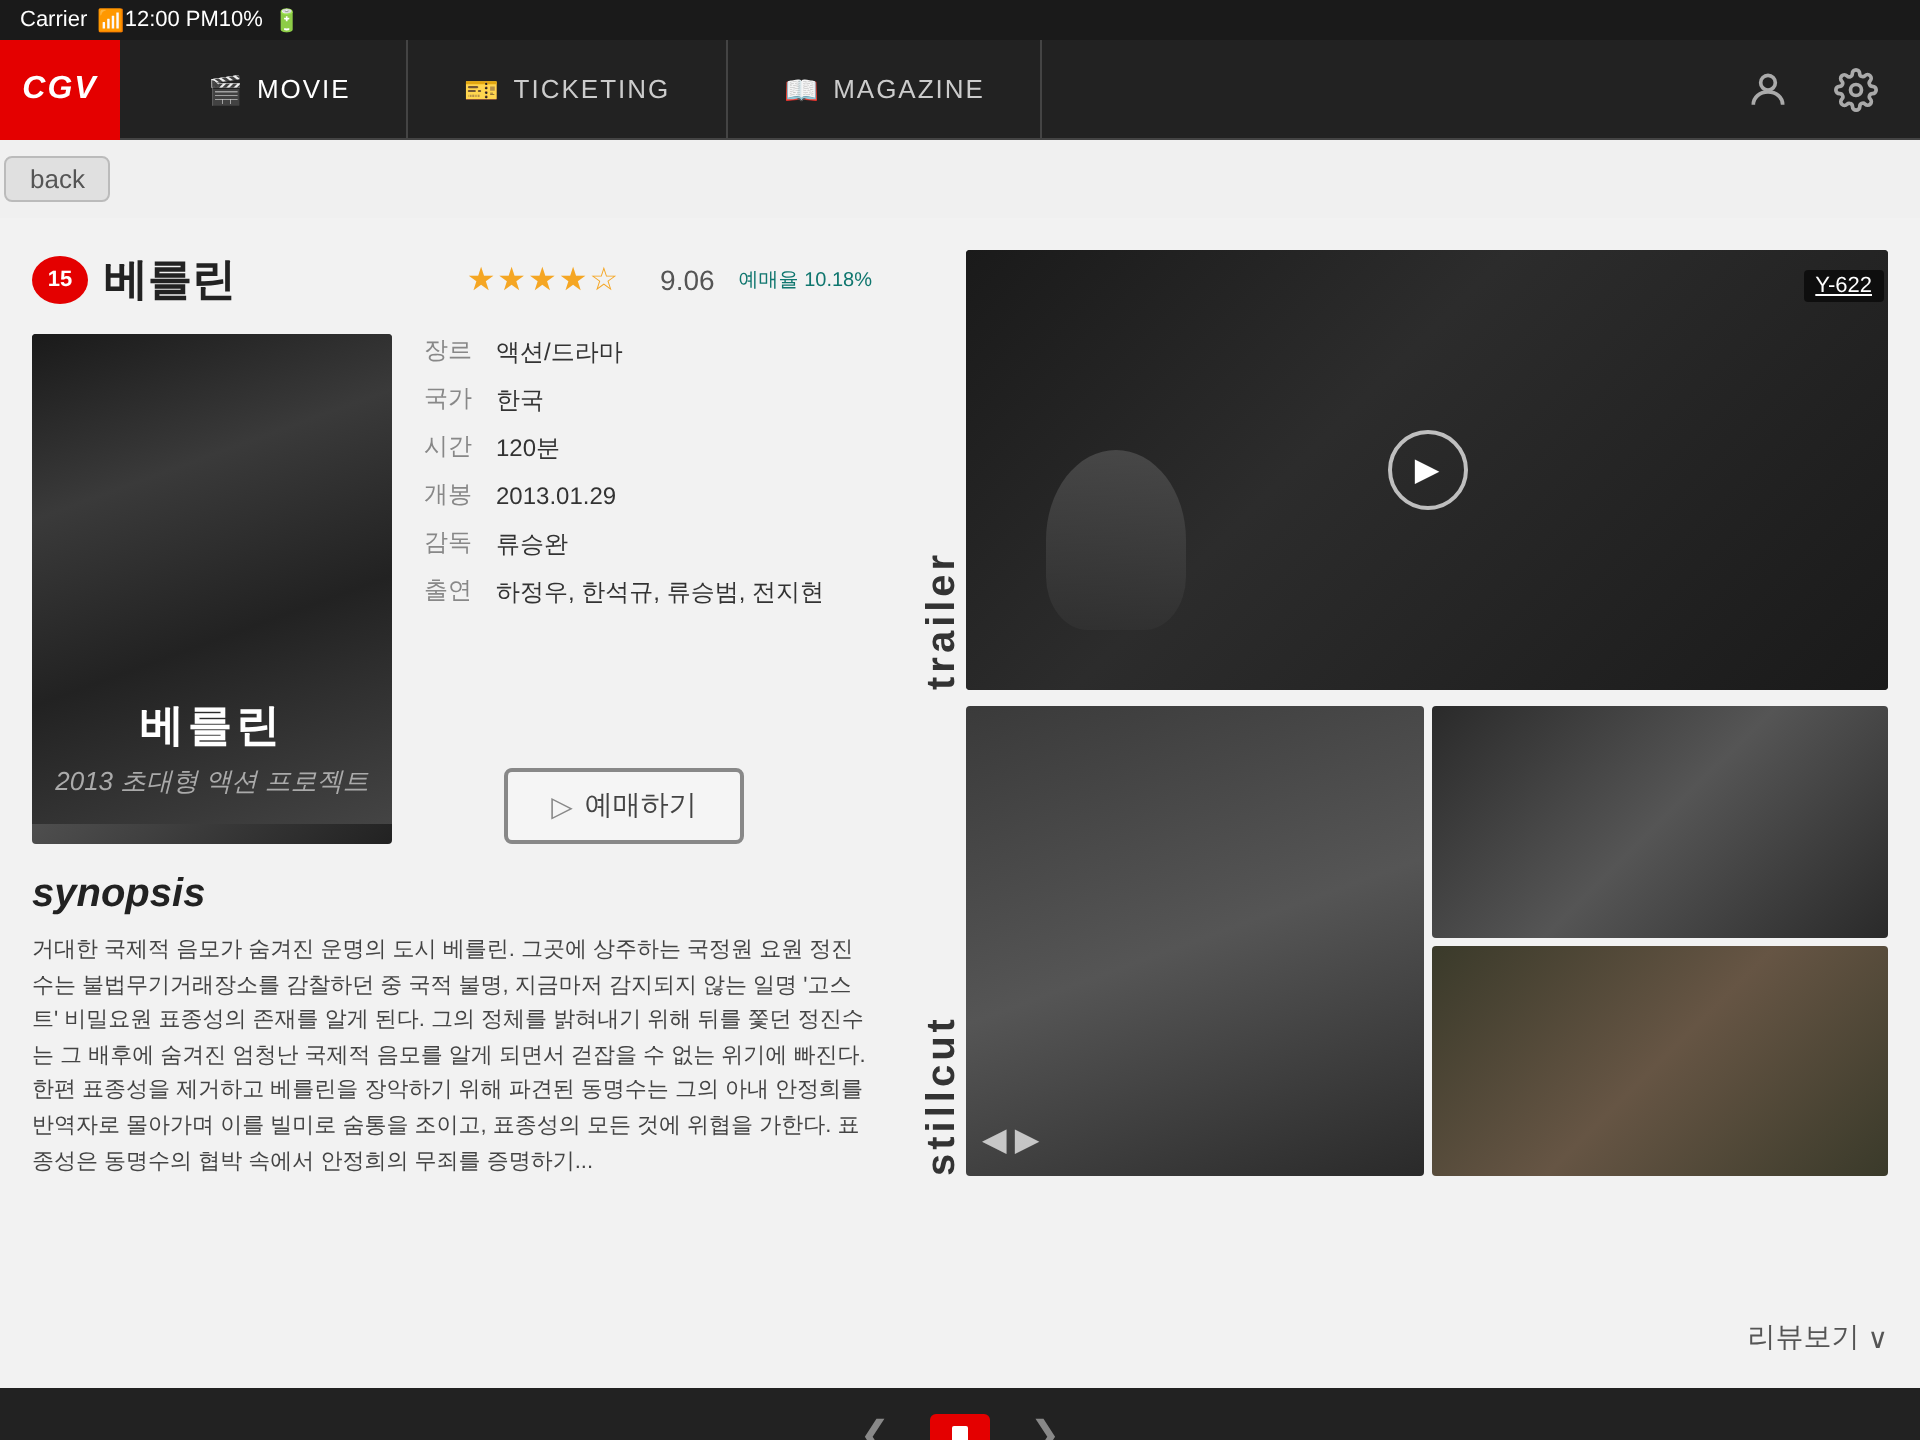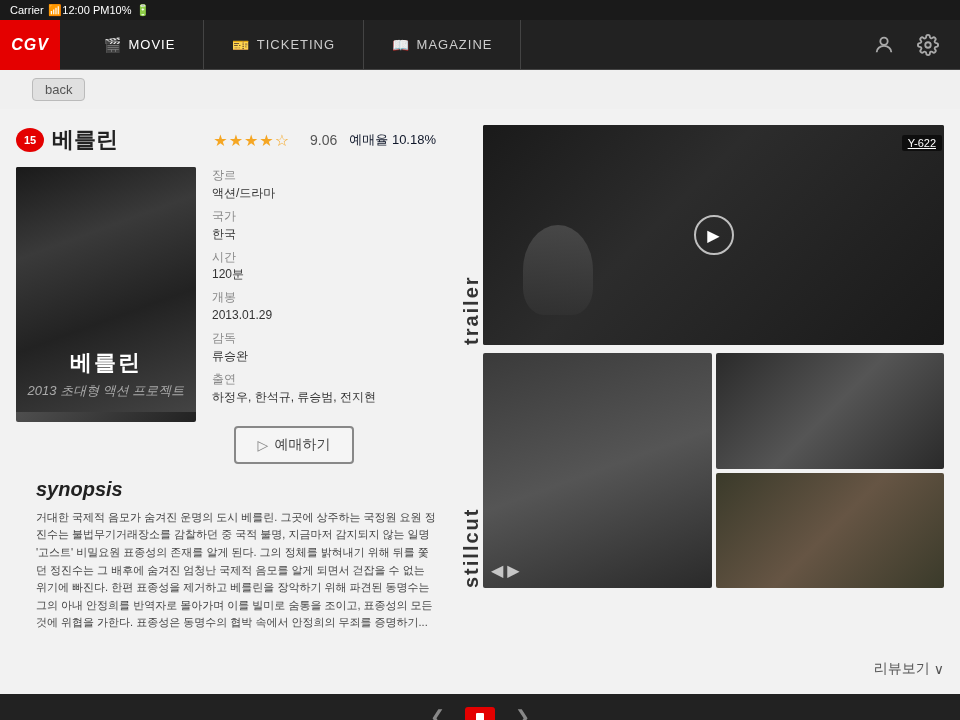--- a/index.html
+++ b/index.html
@@ -74,21 +74,21 @@
       align-items: center;
       justify-content: center;
       color: #aaa;
       font-size: 18px;
       cursor: pointer;
     }
 
     
     .back-btn-wrap {
       background: #f0f0f0;
-      padding: 8px 32px;
+      padding: 8px 2px;
     }
     .back-btn {
       display: inline-flex;
       align-items: center;
       background: #e0e0e0;
       border: 1px solid #bbb;
       border-radius: 4px;
       padding: 3px 12px;
       font-size: 13px;
       color: #555;
@@ -139,21 +139,21 @@
       font-weight: bold;
       color: #222;
     }
     .rating-wrap {
       display: flex;
       align-items: center;
       gap: 4px;
     }
     .stars { color: #f5a623; font-size: 16px; letter-spacing: 1px; }
     .rating-score { font-size: 14px; color: #555; margin-left: 16px; }
-    .reservation-rate { font-size: 13px; color: #0f172a; margin-left: 8px; }
+    .reservation-rate { font-size: 10px; color: #0f766e; margin-left: 8px; }
 
     
     .movie-detail-area {
       display: flex;
       gap: 16px;
       margin-bottom: 14px;
     }
     .movie-poster {
       width: 180px;
       height: 255px;
@@ -175,21 +175,20 @@
     }
     .movie-info-table {
       flex: 1;
       font-size: 12px;
       color: #333;
     }
     .info-row {
       display: flex;
       margin-bottom: 6px;
       line-height: 1.4;
-      flex-direction: column;
     }
     .info-label {
       color: #888;
       width: 36px;
       flex-shrink: 0;
       font-size: 12px;
     }
     .info-value {
       color: #333;
       font-size: 12px;
@@ -209,21 +208,21 @@
       border-radius: 4px;
       padding: 8px 22px;
       background: #f5f5f5;
       color: #444;
       font-size: 14px;
       cursor: pointer;
     }
     .book-icon { font-size: 14px; color: #888; }
 
     
-    .synopsis-section { margin-top: 12px; margin-left: 20px; }
+    .synopsis-section { margin-top: 12px; }
     .synopsis-title {
       font-size: 20px;
       font-weight: bold;
       color: #222;
       margin-bottom: 8px;
       font-style: italic;
     }
     .synopsis-text {
       font-size: 11px;
       color: #444;

